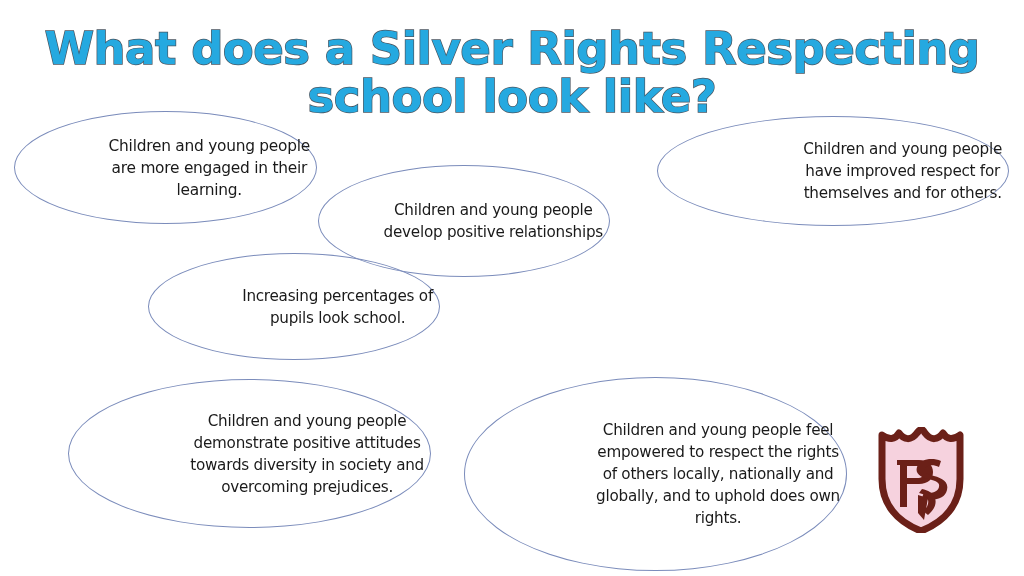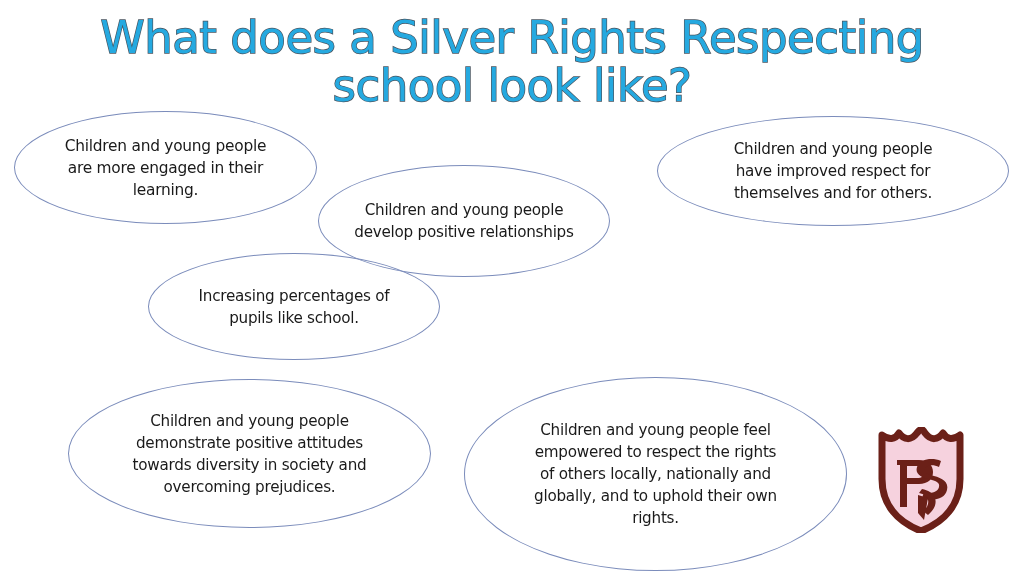--- a/index.html
+++ b/index.html
@@ -15,46 +15,46 @@
     width: 1024px;
     height: 576px;
     background: #ffffff;
     overflow: hidden;
   }
 
   
   .title {
     position: absolute;
     left: 0;
-    top: 14px;
+    top: 25px;
     width: 1024px;
     text-align: center;
     font-family: "DejaVu Sans", sans-serif;
-    font-weight: normal;
+    font-weight: bold;
     font-size: 45px;
     line-height: 48px;
     letter-spacing: -0.5px;
     color: #25A9E0;
     -webkit-text-stroke: 1.4px #4a5560;
     paint-order: stroke fill;
     text-rendering: optimizeLegibility;
     white-space: pre-line;
     z-index: 5;
   }
 
   
   .ellipse {
     position: absolute;
     box-sizing: border-box;
     border: 1px solid #7b8cbb;
     border-radius: 50%;
     background: transparent;
     display: flex;
     align-items: center;
-    justify-content: center;
+    justify-content: flex-end;
     z-index: 3;
   }
   .ellipse .etext {
     font-family: "DejaVu Sans", "Liberation Sans", sans-serif;
     font-size: 15.2px;
     line-height: 22px;
     color: #1a1a1a;
     text-align: center;
     white-space: pre-line;
     letter-spacing: -0.25px;
@@ -108,36 +108,36 @@
   </div>
 
   <div class="ellipse" id="ell-respect">
     <span class="etext">Children and young people
 have improved respect for
 themselves and for others.</span>
   </div>
 
   <div class="ellipse" id="ell-percentages">
     <span class="etext">Increasing percentages of
-pupils like school.</span>
+pupils look school.</span>
   </div>
 
 
   <div class="ellipse" id="ell-diversity">
     <span class="etext">Children and young people
 demonstrate positive attitudes
 towards diversity in society and
 overcoming prejudices.</span>
   </div>
 
   <div class="ellipse" id="ell-empowered">
     <span class="etext">Children and young people feel
 empowered to respect the rights
 of others locally, nationally and
-globally, and to uphold their own
+globally, and to uphold does own
 rights.</span>
   </div>
 
   <div class="shield">
     <svg viewBox="0 0 86 106" xmlns="http://www.w3.org/2000/svg" aria-hidden="true">
 
       <path d="M4 10
                L4 8
                C11 13 17 13 21 6
                C26 13 33 14 39 6

